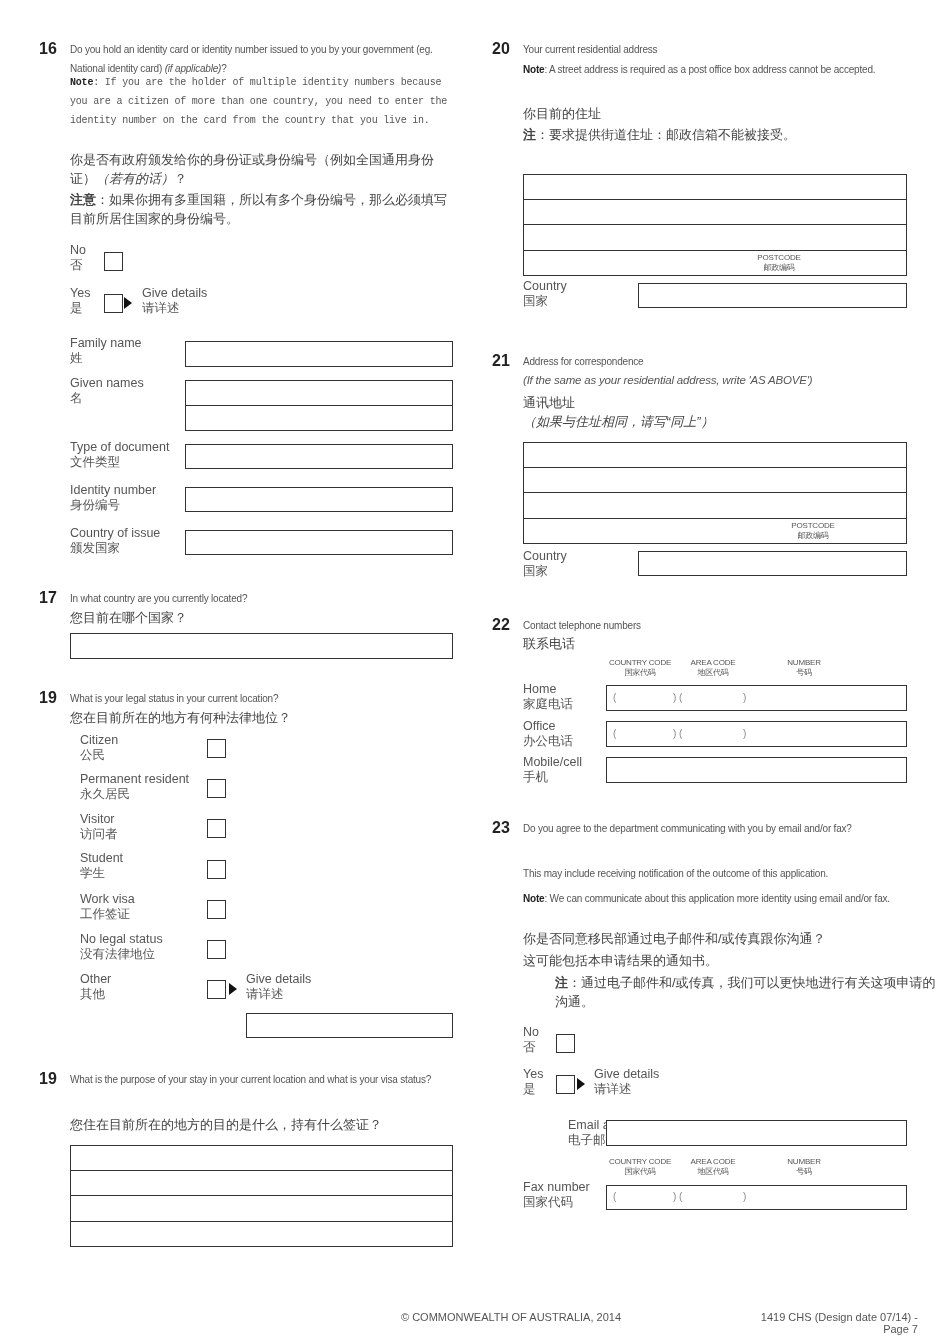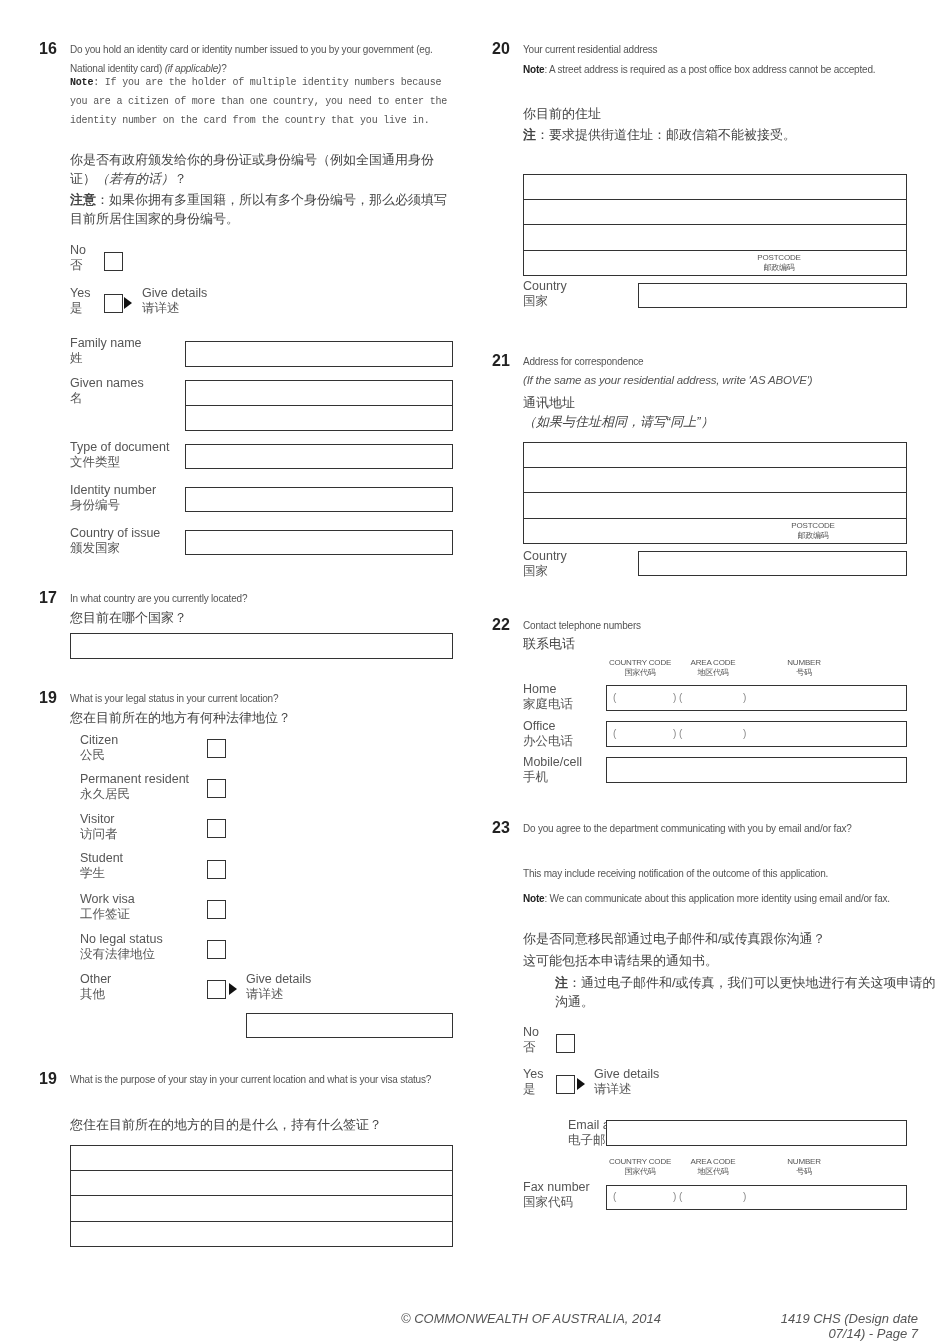--- a/index.html
+++ b/index.html
@@ -9,21 +9,21 @@
   .txt b{color:#222;}
   .cn{position:absolute;font-size:13px;color:#444;line-height:19px;}
   .box{position:absolute;border:1.3px solid #333;background:#fff;box-sizing:border-box;}
   .cb{position:absolute;width:19px;height:19px;border:1.3px solid #333;box-sizing:border-box;background:#fff;}
   .arrow{position:absolute;width:0;height:0;border-top:6px solid transparent;border-bottom:6px solid transparent;border-left:8px solid #111;}
   .lbl{position:absolute;font-size:12.5px;line-height:15px;color:#555;}
   .lbl.r{}
   .tiny{position:absolute;font-size:8px;line-height:10px;color:#555;text-align:center;letter-spacing:-0.2px;}
   .paren{position:absolute;font-size:10px;color:#888;}
   .hline{position:absolute;height:0;border-top:1.3px solid #333;}
-  .foot{position:absolute;font-size:13px;color:#555;font-style:italic;}
+  .foot{position:absolute;font-size:11px;color:#555;}
   i{font-style:italic;}
 </style>
 </head>
 <body>
 
 <div class="qnum" style="left:39px;top:40px;">16</div>
 <div class="txt" style="left:70px;top:40px;width:380px;">
   <span>Do you hold an identity card or identity number issued to you by your government (eg. National identity card)</span> <i>(if applicable)</i><span>?</span>
 </div>
 <div class="txt" style="left:70px;top:73px;width:380px;font-family:Liberation Mono, monospace;">

